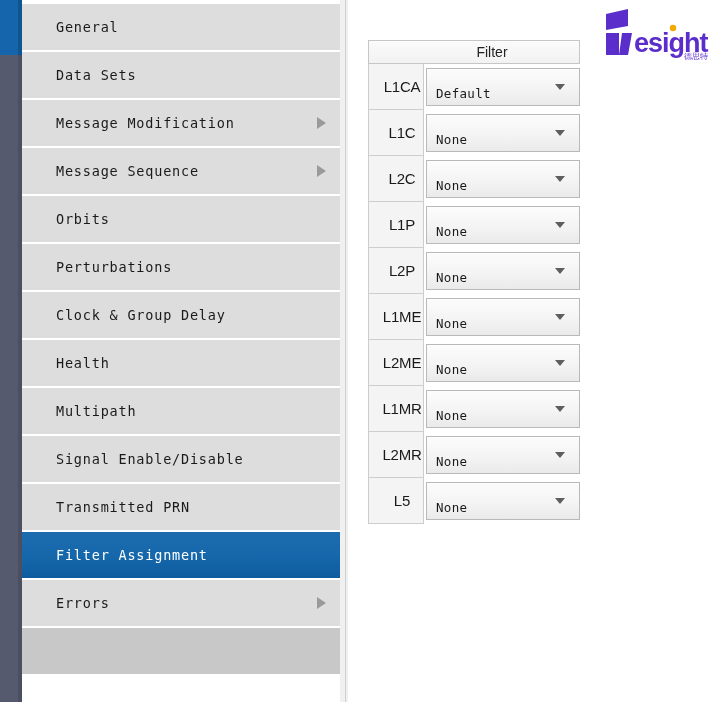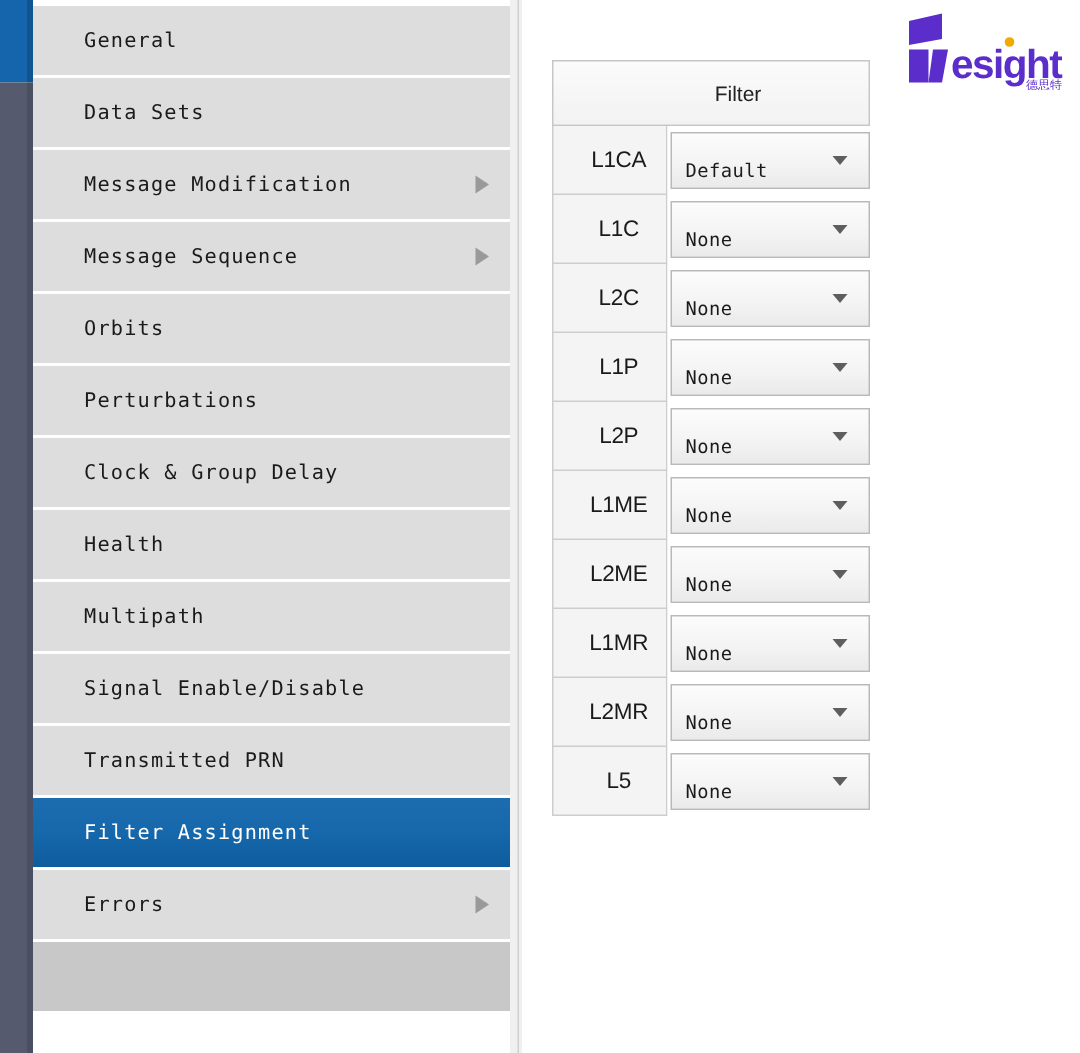--- a/index.html
+++ b/index.html
@@ -124,42 +124,42 @@
   }
 
   
   .filter-table {
     position: absolute;
     left: 20px; top: 40px;
     width: 212px;
   }
 
   .filter-header {
-    height: 44px;
+    height: 24px;
     background: linear-gradient(to bottom, #fbfbfb 0%, #f2f2f2 100%);
     border: 1px solid #c6c6c6;
     display: flex;
     align-items: center;
     justify-content: center;
   }
   .filter-header-text {
     font-family: "Liberation Sans", sans-serif;
     font-size: 14px;
     color: #222222;
     padding-left: 36px;
   }
 
   .filter-row {
     display: flex;
     align-items: stretch;
     height: 46px;
   }
 
   .filter-row-label {
-    width: 77px;
+    width: 56px;
     background: #f4f4f4;
     border: 1px solid #cdcdcd;
     border-top: none;
     display: flex;
     align-items: center;
     justify-content: center;
     font-family: "Liberation Sans", sans-serif;
     font-size: 15px;
     color: #1a1a1a;
     letter-spacing: -0.2px;

